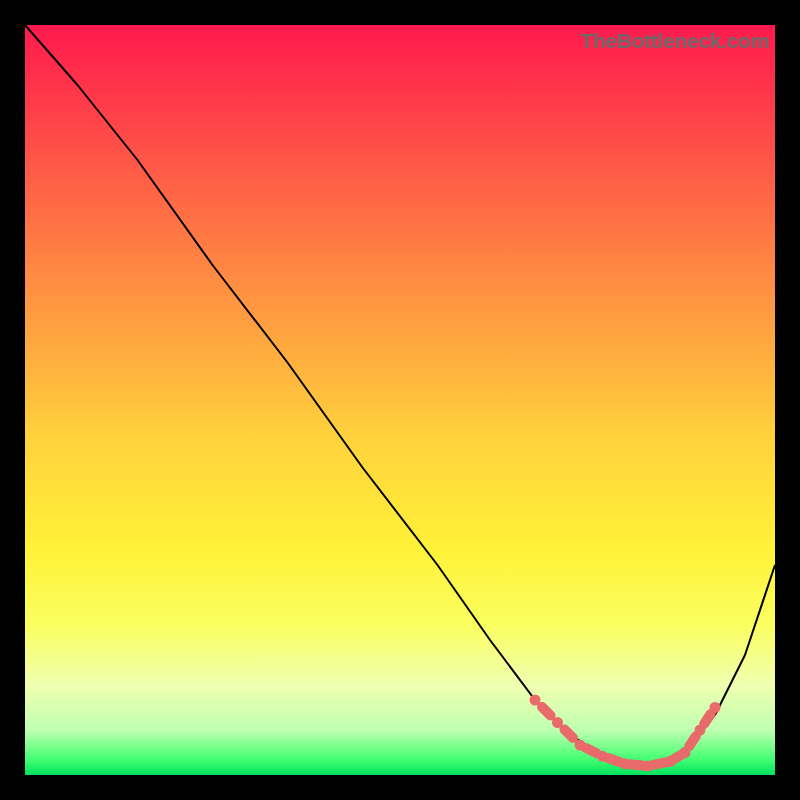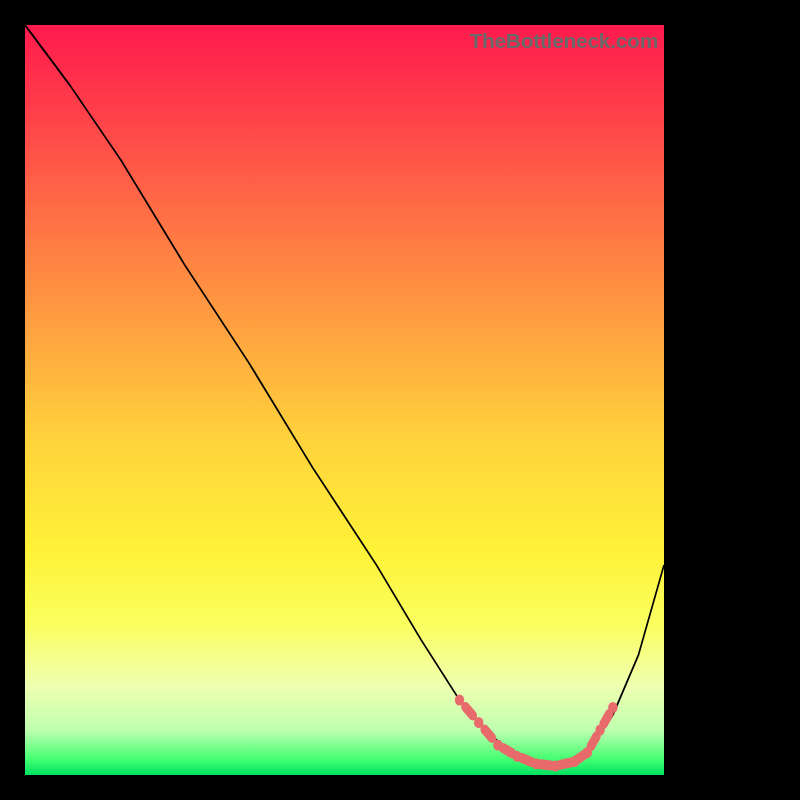--- a/index.html
+++ b/index.html
@@ -7,21 +7,21 @@
   .frame {
     position: relative;
     width: 800px;
     height: 800px;
     background: #000;
   }
   .plot-area {
     position: absolute;
     left: 25px;
     top: 25px;
-    width: 639px;
+    width: 750px;
     height: 750px;
     background: linear-gradient(to bottom,
       #ff1a4d 0%,
       #ff3a4a 10%,
       #ff6e45 25%,
       #ffa040 40%,
       #ffd23c 55%,
       #fff238 70%,
       #faff60 80%,
       #f0ffb0 88%,

